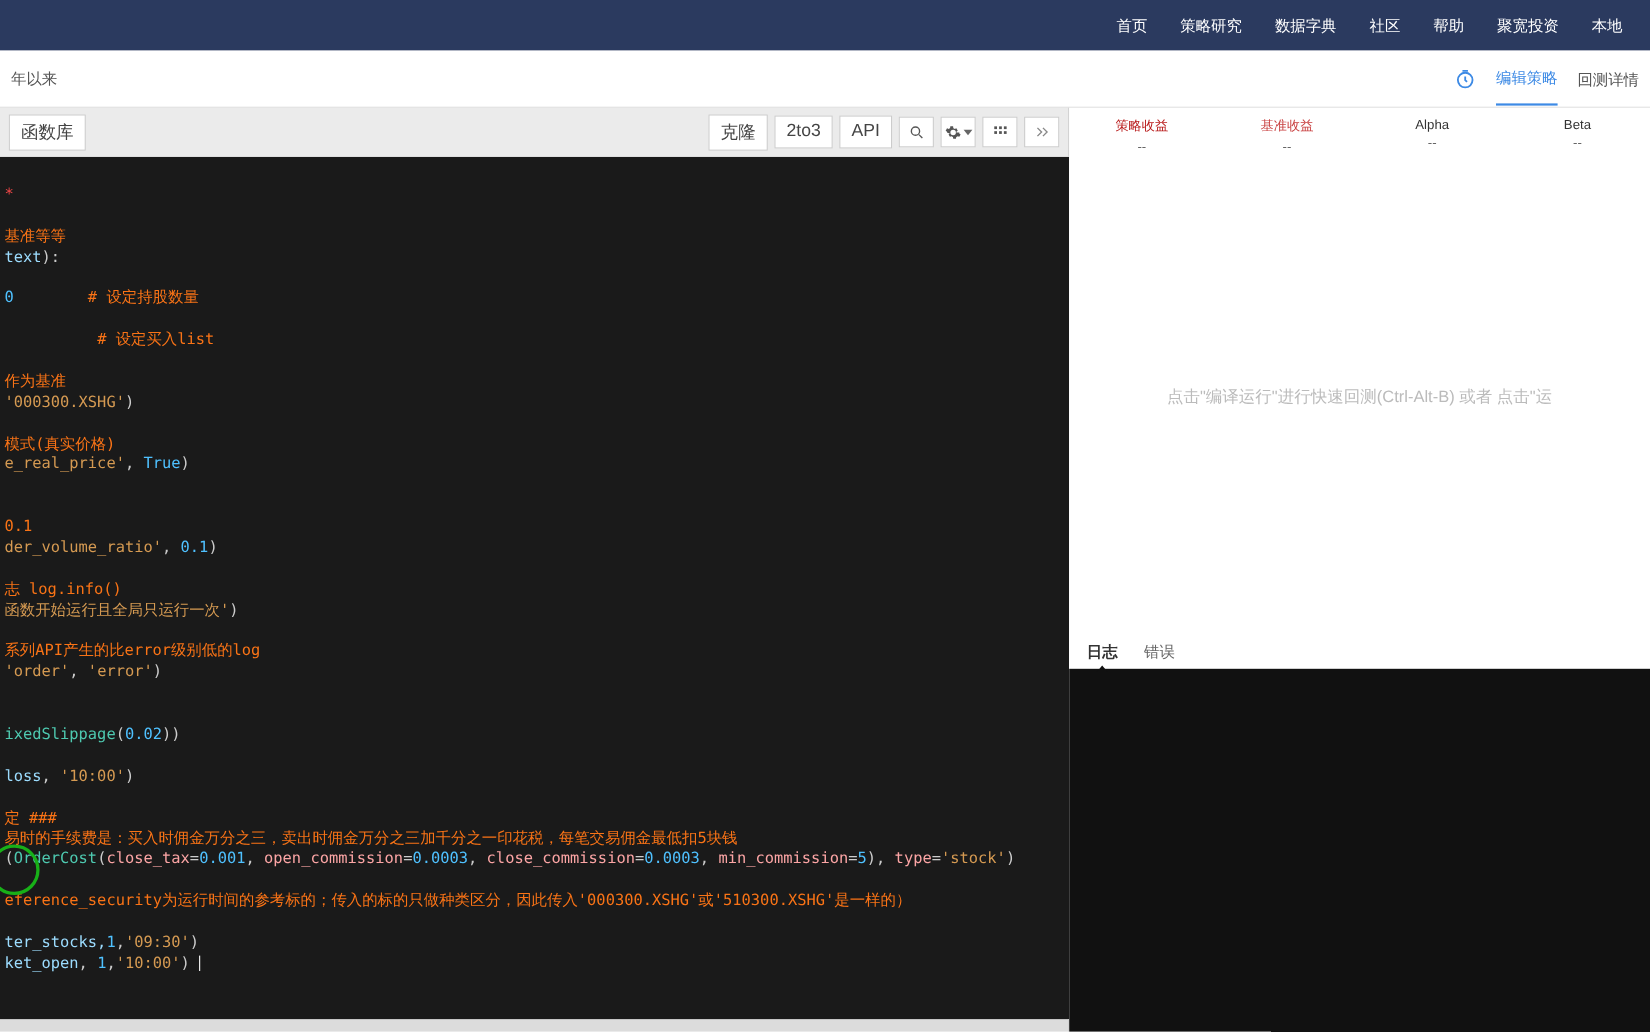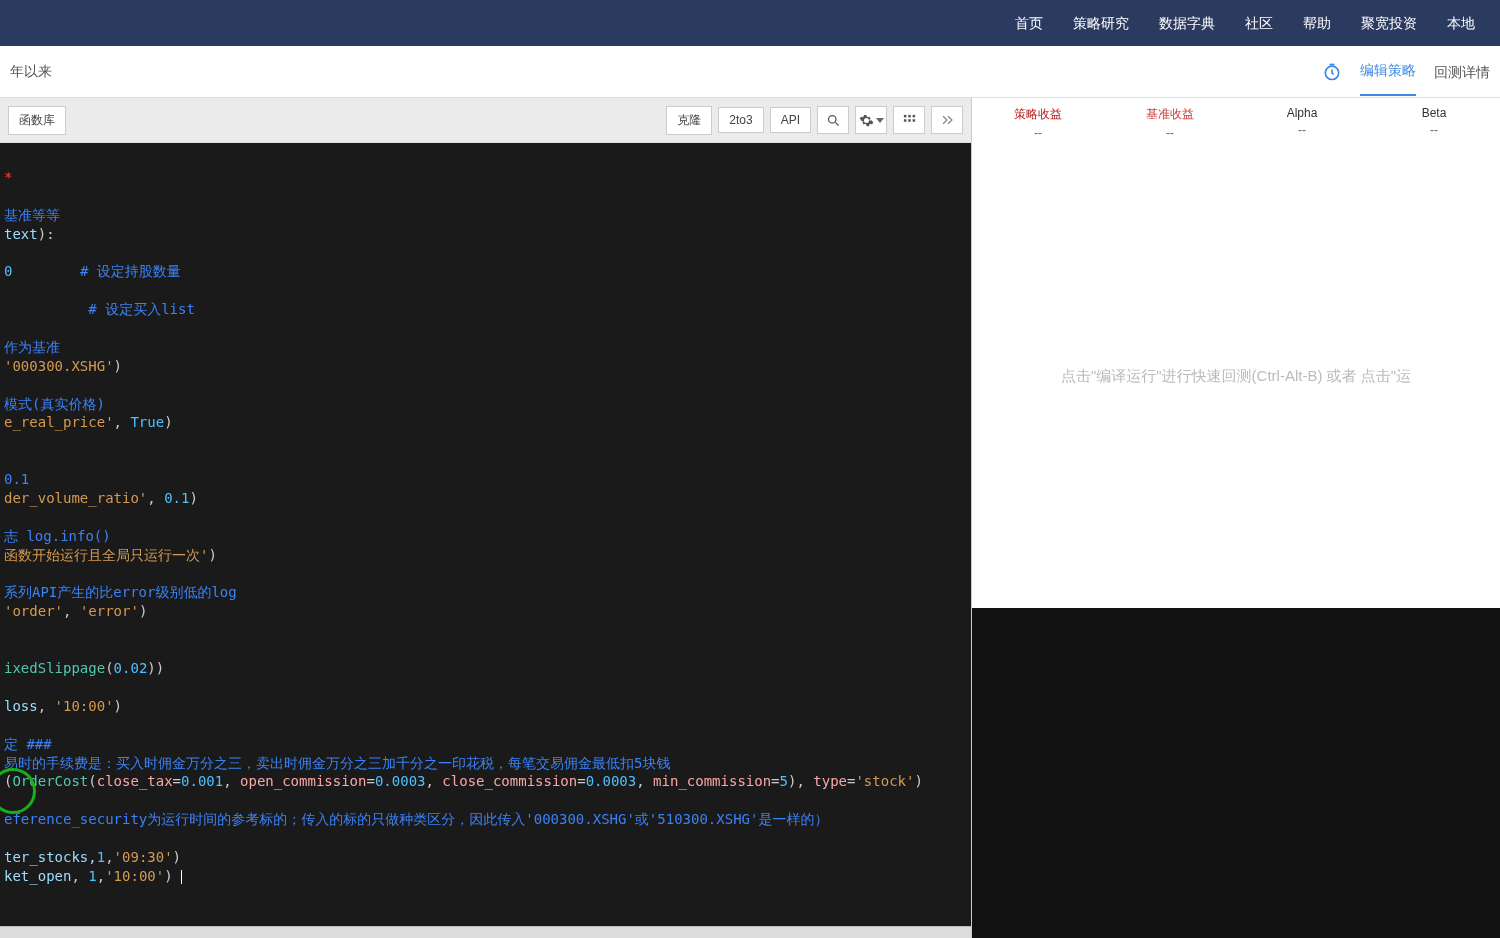--- a/index.html
+++ b/index.html
@@ -14,26 +14,26 @@
 .subbar-right { display: flex; align-items: flex-end; gap: 18px; }
 .subbar-right .link { color: #3d8ae5; text-decoration: none; font-size: 14px; }
 .subbar-right .link.active { border-bottom: 2px solid #3d8ae5; padding-bottom: 14px; margin-bottom: -14px; }
 .subbar-right .link.gray { color: #555; }
 .timer-icon { width: 20px; height: 20px; display: inline-block; }
 
 .workspace { display: flex; height: 840px; }
 
 .left-pane { flex: 0 0 972px; display: flex; flex-direction: column; border-right: 1px solid #ccc; }
 .toolbar { background: #ebebeb; height: 45px; display: flex; justify-content: space-between; align-items: center; padding: 0 8px; border-bottom: 1px solid #ddd; }
-.toolbar .btn { background: #fff; border: 1px solid #ccc; padding: 5px 10px; font-size: 12px; cursor: pointer; color: #444; }
+.toolbar .btn { background: #fff; border: 1px solid #ccc; padding: 5px 10px; font-size: 16px; cursor: pointer; color: #444; }
 .toolbar .iconbtn { background: #fff; border: 1px solid #ccc; width: 32px; height: 28px; display: inline-flex; align-items: center; justify-content: center; cursor: pointer; }
 .toolbar-right { display: flex; gap: 6px; align-items: center; }
 
 .editor { flex: 1; background: #1a1a1a; overflow: auto; position: relative; font-family: Consolas, Monaco, monospace; font-size: 14px; line-height: 1.35; padding: 6px 4px; white-space: pre; color: #ccc; }
-.editor .cmt { color: #3b82f6; }
+.editor .cmt { color: #f97316; }
 .editor .str { color: #d59a52; }
 .editor .fn { color: #4ec9b0; }
 .editor .num { color: #4fc1ff; }
 .editor .param { color: #fca5a5; }
 .editor .id { color: #9cdcfe; }
 .editor .red { color: #f44747; }
 .cursor-ring { position: absolute; left: -10px; top: 625px; width: 46px; height: 46px; border: 3px solid #18b018; border-radius: 50%; pointer-events: none; }
 .status-strip { height: 12px; background: #dcdcdc; border-top: 1px solid #bbb; }
 
 .right-pane { flex: 1; display: flex; flex-direction: column; background: #fff; }
@@ -192,15 +192,19 @@
           <div class="val">--</div>
         </div>
       <div class="metric">
           <div class="name">Beta</div>
           <div class="val">--</div>
         </div>
     </div>
 
     <div class="chart-area">点击"编译运行"进行快速回测(Ctrl-Alt-B) 或者 点击"运</div>
 
+    <div class="log-tabs">
+      <span class="tab active">日志</span>
+      <span class="tab">错误</span>
+    </div>
     <div class="log-body"></div>
   </div>
 </div>
 
 </body></html>

